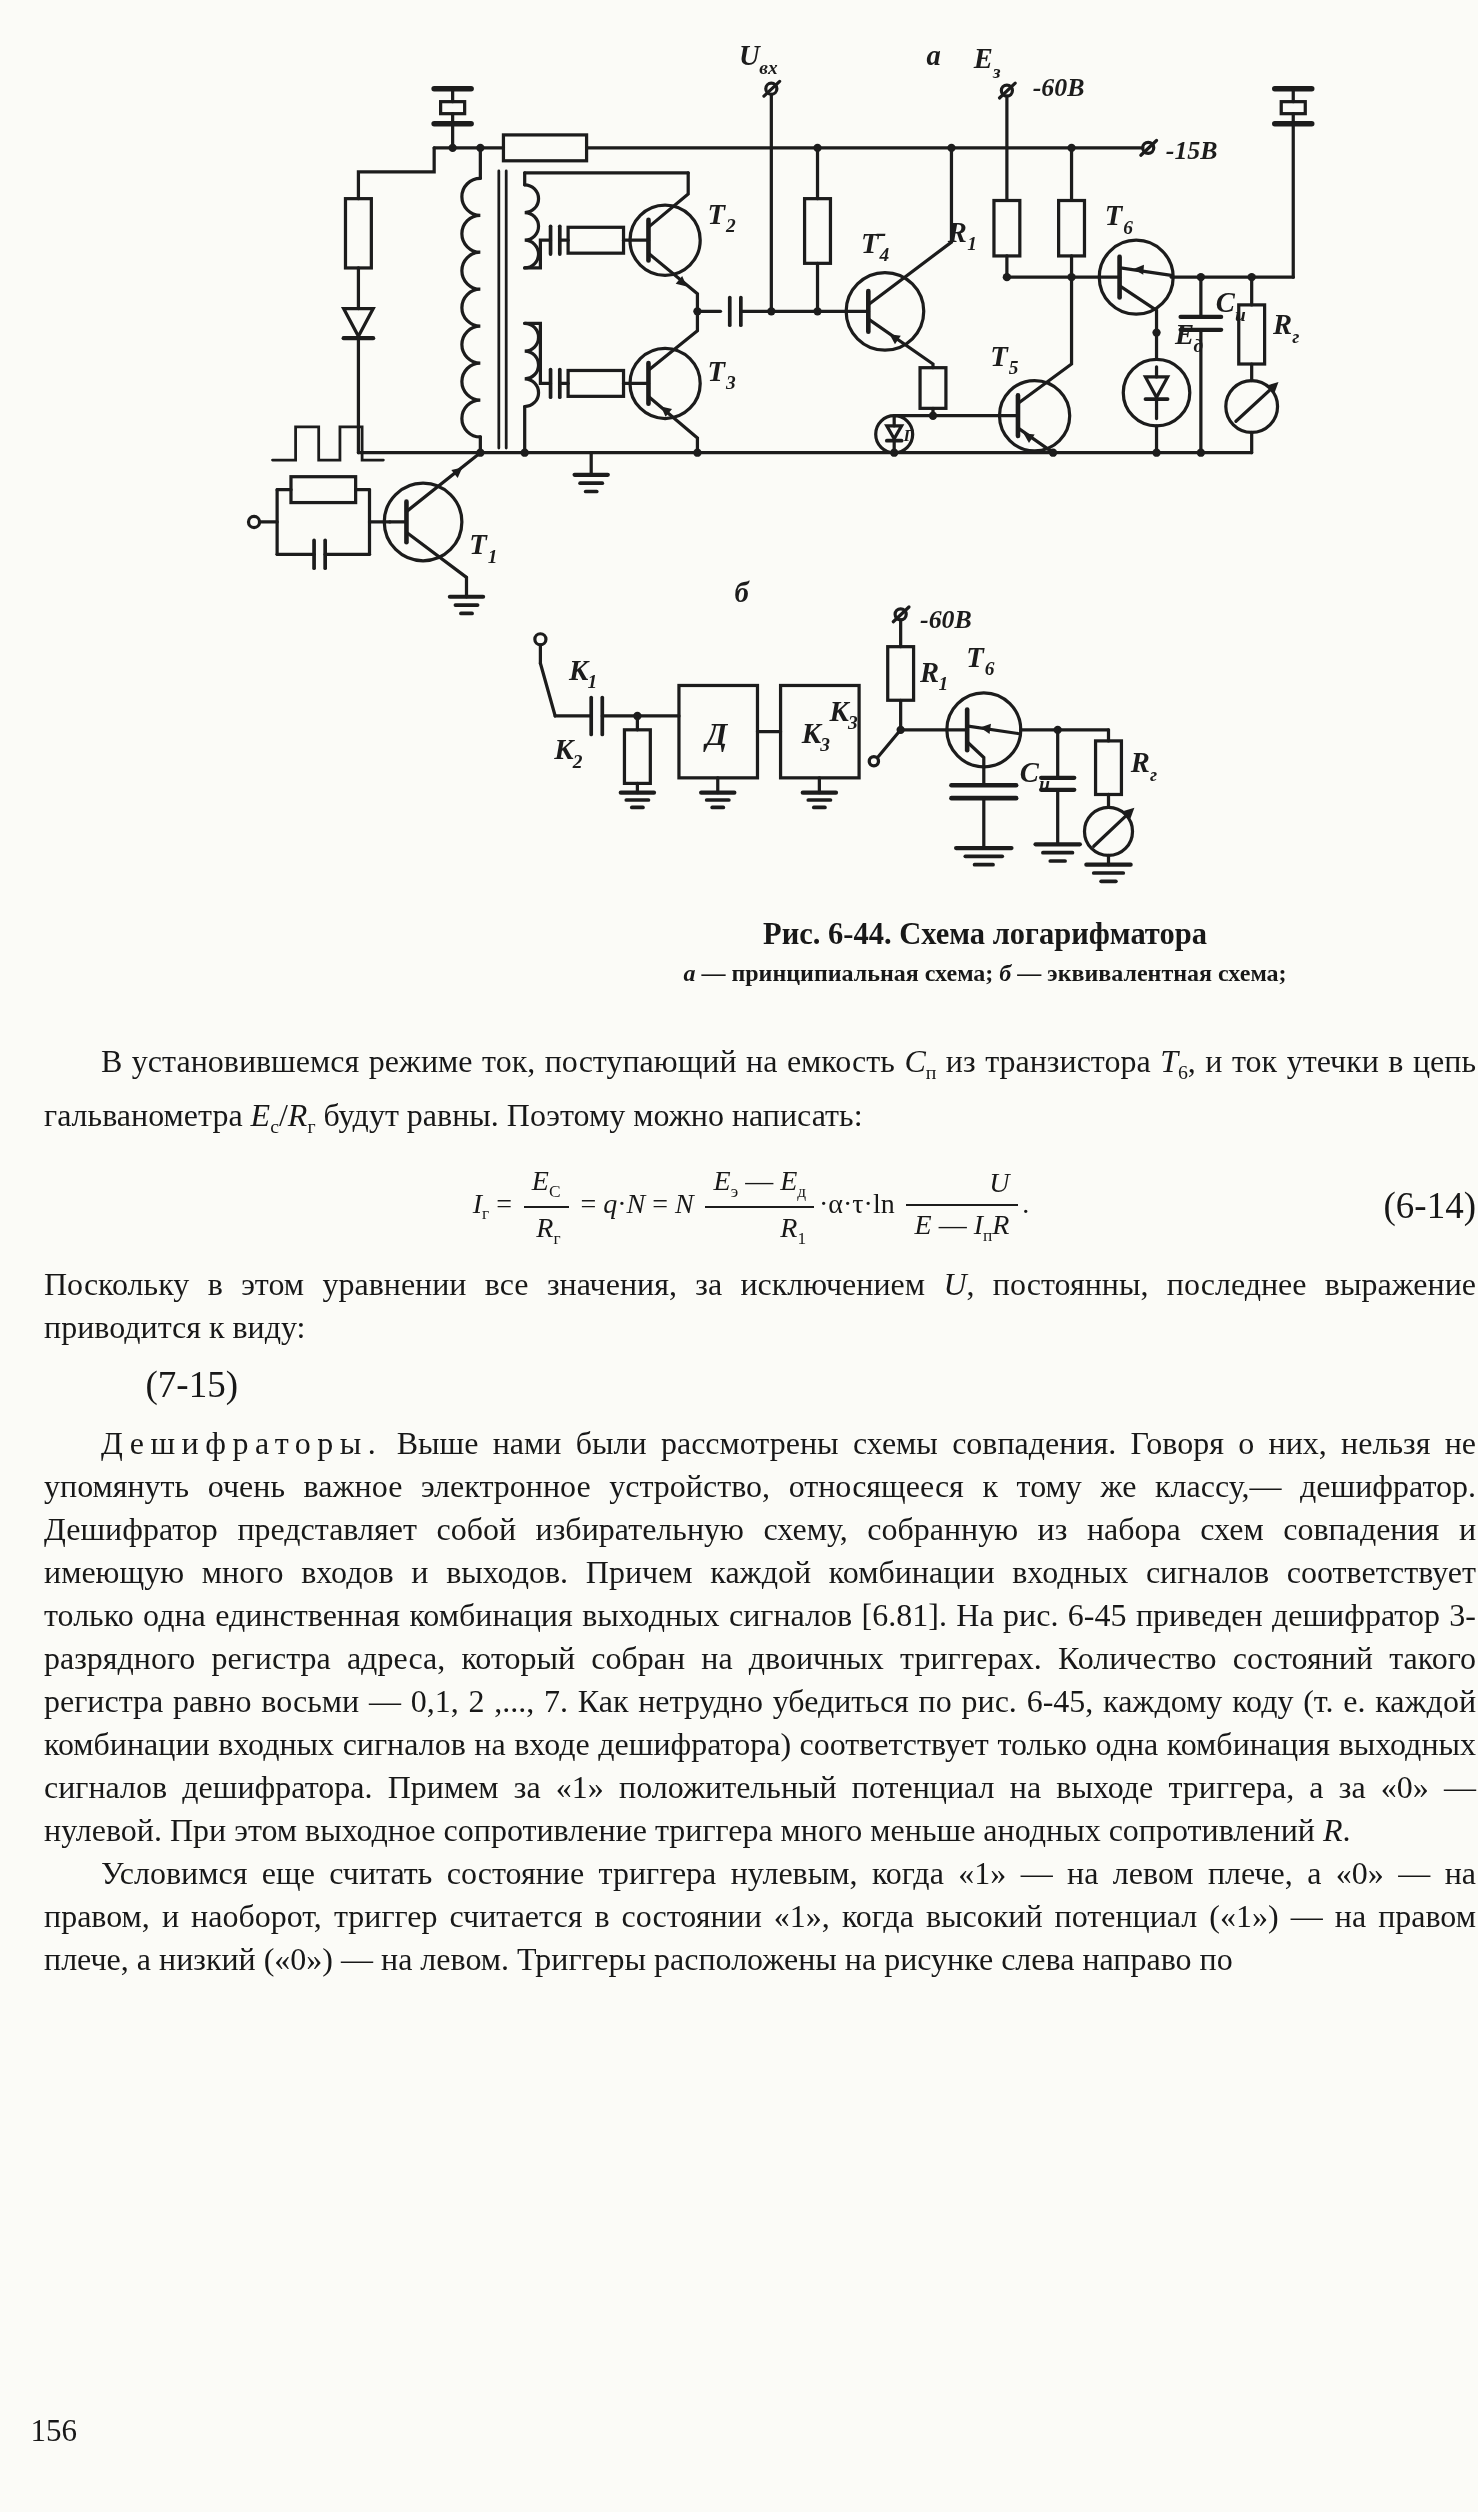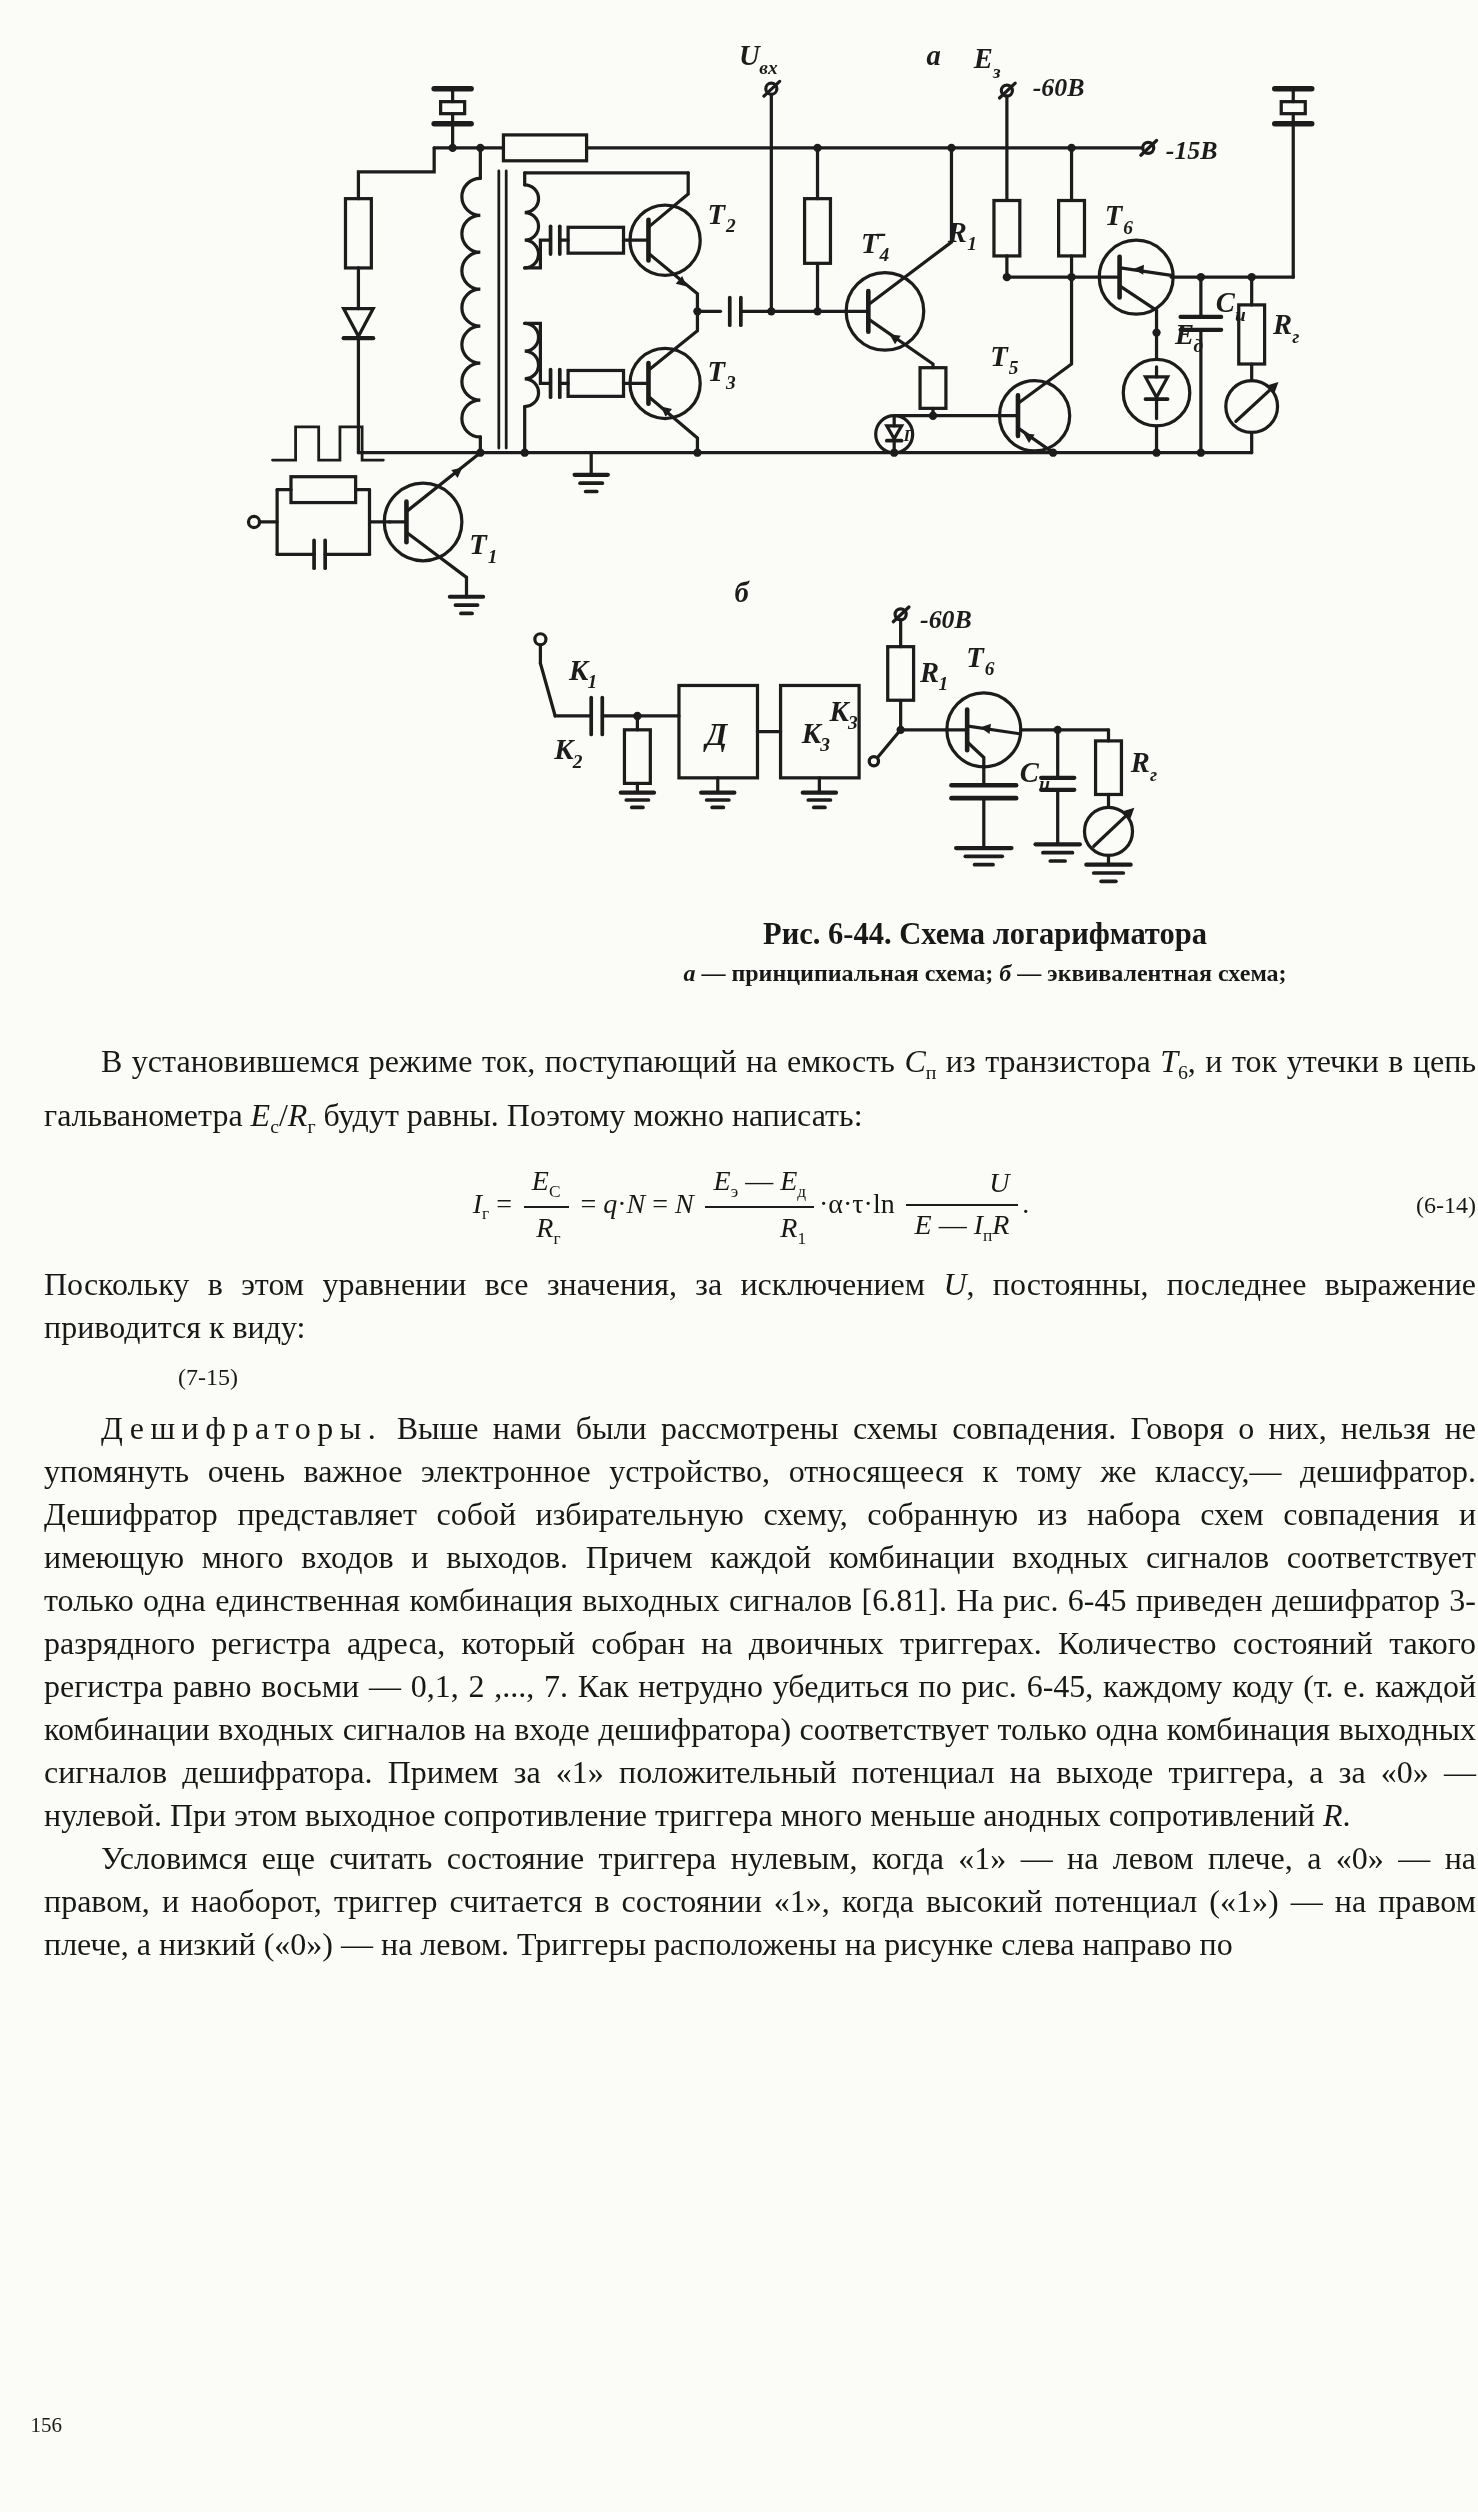--- a/index.html
+++ b/index.html
@@ -17,25 +17,25 @@
   .cap-sub{font-size:24px;font-weight:700;margin-top:8.3px;}
   .bodytext{position:absolute;top:1040px;left:44px;width:1432px;
             font-size:32px;line-height:43px;text-align:justify;}
   .bodytext p{margin:0;}
   .bodytext p.ind{text-indent:57px;}
   sub{font-size:0.62em;}
   .sp{letter-spacing:6.5px;}
   .eqrow{display:flex;align-items:center;margin:15px 0;line-height:1.15;}
   .eqrow::before{content:"";width:88px;}
   .eqbody{flex:1;text-align:center;font-size:28px;}
-  .eqnum{width:106px;text-align:right;font-size:24px;}
+  .eqnum{width:106px;text-align:right;font-size:37px;}
   .frac{display:inline-block;vertical-align:middle;text-align:right;margin:0 4.6px;}
   .fn{display:block;border-bottom:2.8px solid #1c1c1c;padding:0.9px 8.3px 4.6px;}
   .fd{display:block;padding:3.7px 8.3px 0;}
-  .pageno{position:absolute;top:2413px;left:30.5px;font-size:21px;}
+  .pageno{position:absolute;top:2413px;left:30.5px;font-size:31px;}
 </style>
 </head>
 <body>
 
 <div class="page">
 
 <svg width="1478" height="910" viewBox="0 0 1600 985" stroke="#1c1c1c" stroke-width="3.5" fill="none" stroke-linecap="round">
 
   <g>
 

